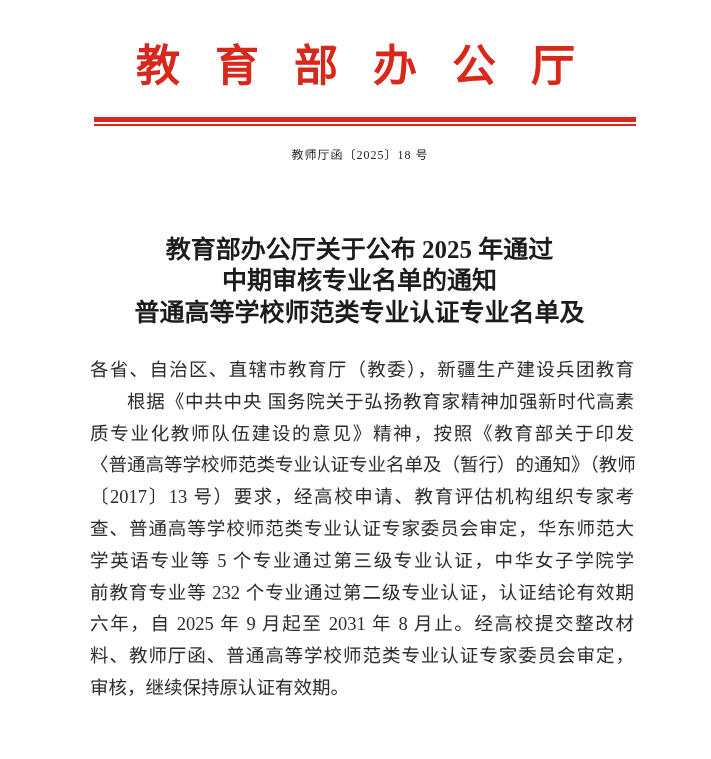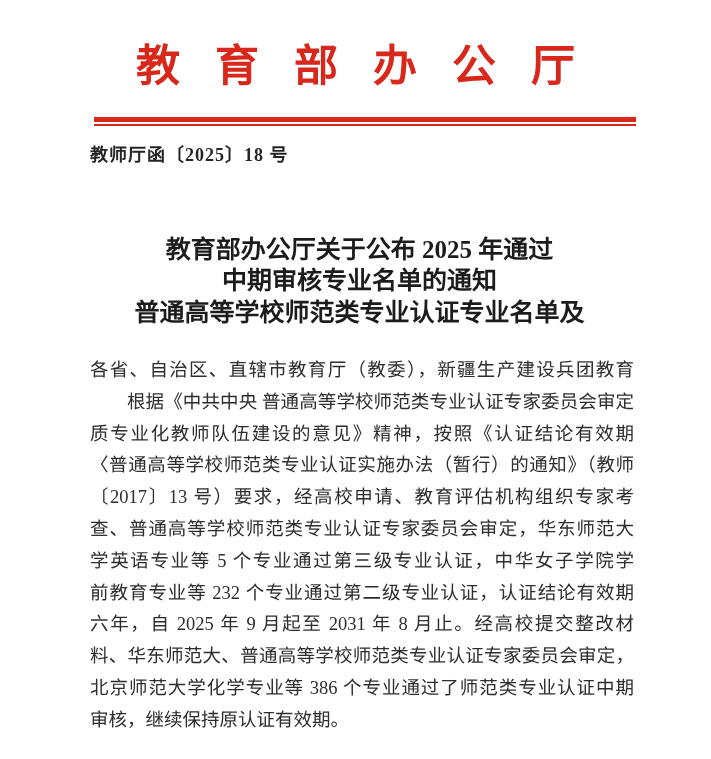--- a/index.html
+++ b/index.html
@@ -35,28 +35,27 @@
     width: 542px;
   }
   .divider .thick { height: 4.5px; background: #d8271b; }
   .divider .gap   { height: 2.5px; background: transparent; }
   .divider .thin  { height: 1.5px; background: #d8271b; }
 
   
   .doc-number {
     margin: 16px 0 0 90px;
     width: 544px;
-    text-align: left;
+    text-align: center;
     padding-right: 4px;
     box-sizing: border-box;
-    font-size: 18px;
+    font-size: 12px;
     line-height: 26px;
     color: #252525;
     letter-spacing: 1px;
-    font-weight: bold;
   }
 
   
   .notice-title {
     margin-top: 66px;
     text-align: center;
     font-size: 25px;
     font-weight: 700;
     line-height: 31.5px;
     color: #1c1c1c;
@@ -103,26 +102,25 @@
   <div class="notice-title">
     <div>教育部办公厅关于公布 2025 年通过</div>
     <div>中期审核专业名单的通知</div>
     <div>普通高等学校师范类专业认证专业名单及</div>
   </div>
 
   <div class="doc-body">
 
     <div class="bline">各省、自治区、直辖市教育厅（教委），新疆生产建设兵团教育</div>
 
-    <div class="bline indent">根据《中共中央 普通高等学校师范类专业认证专家委员会审定</div>
-    <div class="bline">质专业化教师队伍建设的意见》精神，按照《认证结论有效期</div>
-    <div class="bline">〈普通高等学校师范类专业认证实施办法（暂行）的通知》（教师</div>
+    <div class="bline indent">根据《中共中央 国务院关于弘扬教育家精神加强新时代高素</div>
+    <div class="bline">质专业化教师队伍建设的意见》精神，按照《教育部关于印发</div>
+    <div class="bline">〈普通高等学校师范类专业认证专业名单及（暂行）的通知》（教师</div>
     <div class="bline">〔2017〕13 号）要求，经高校申请、教育评估机构组织专家考</div>
     <div class="bline">查、普通高等学校师范类专业认证专家委员会审定，华东师范大</div>
     <div class="bline">学英语专业等 5 个专业通过第三级专业认证，中华女子学院学</div>
     <div class="bline">前教育专业等 232 个专业通过第二级专业认证，认证结论有效期</div>
     <div class="bline">六年，自 2025 年 9 月起至 2031 年 8 月止。经高校提交整改材</div>
-    <div class="bline">料、华东师范大、普通高等学校师范类专业认证专家委员会审定，</div>
-    <div class="bline">北京师范大学化学专业等 386 个专业通过了师范类专业认证中期</div>
+    <div class="bline">料、教师厅函、普通高等学校师范类专业认证专家委员会审定，</div>
     <div class="bline para-end">审核，继续保持原认证有效期。</div>
   </div>
 
 </div>
 
 </body></html>

